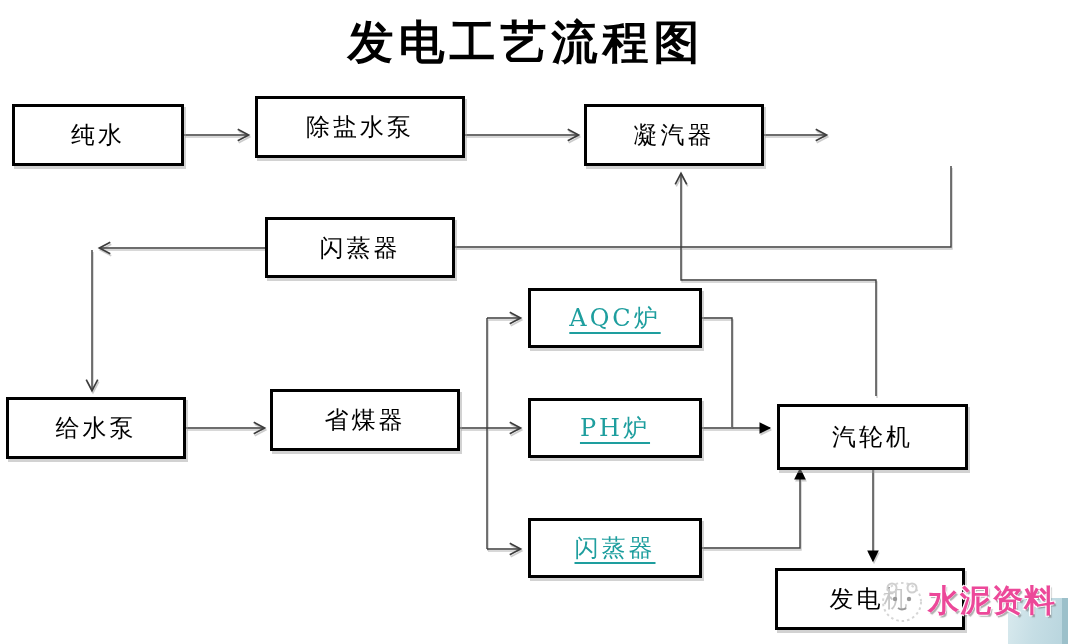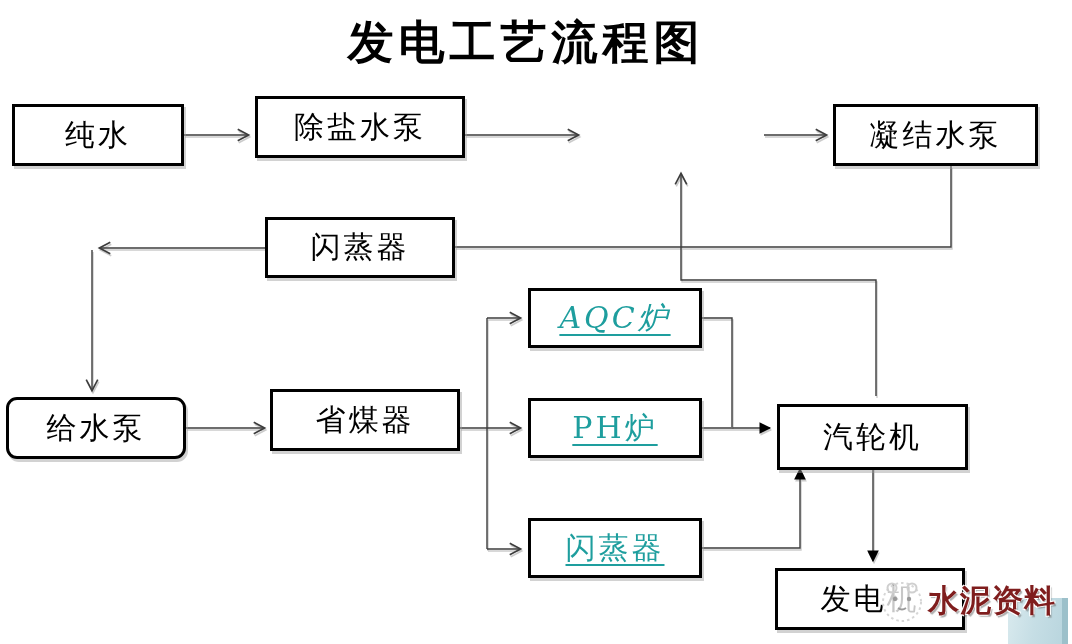--- a/index.html
+++ b/index.html
@@ -9,49 +9,49 @@
   }
   .title {
     position:absolute; top:12px; left:0; width:1052px; text-align:center;
     font-size:46px; font-weight:bold; letter-spacing:5px; color:#000;
   }
   .edges { position:absolute; left:0; top:0; width:1072px; height:644px;
     filter:drop-shadow(1.5px 2px 0 rgba(160,160,160,0.55)); }
   .node {
     position:absolute; box-sizing:border-box; background:#ffffff;
     border:3px solid #000; display:flex; align-items:center; justify-content:center;
-    font-size:30px; letter-spacing:3px; color:#000;
+    font-size:24px; letter-spacing:3px; color:#000;
     box-shadow:2px 3px 0 rgba(155,155,155,0.45); z-index:2;
   }
   .node .label { white-space:nowrap; }
   .node.link .label {
     color:#1E9E9E; text-decoration:underline;
     text-underline-offset:6px; text-decoration-thickness:2px;
   }
   
   .n-pure-water       { left:12px;  top:104px; width:172px; height:62px; }
   .n-desalt-pump      { left:255px; top:96px; width:210px; height:62px; }
   .n-condenser        { left:584px; top:104px; width:180px; height:62px; }
   .n-condensate-pump  { left:833px; top:104px; width:205px; height:62px; }
   .n-flash-mid        { left:265px; top:217px; width:190px; height:61px; }
-  .n-feed-pump        { left:6px;   top:397px; width:180px; height:62px;border-radius:11px; }
+  .n-feed-pump        { left:6px;   top:397px; width:180px; height:62px; }
   .n-economizer       { left:270px; top:389px; width:190px; height:62px; }
-  .n-aqc-boiler       { left:528px; top:288px; width:174px; height:60px;font-style:italic; }
+  .n-aqc-boiler       { left:528px; top:288px; width:174px; height:60px; }
   .n-ph-boiler        { left:528px; top:398px; width:174px; height:60px;align-items:center; }
   .n-flash-low        { left:528px; top:518px; width:174px; height:60px; }
   .n-steam-turbine    { left:777px; top:396px; width:191px; height:66px;margin-top:8px; }
   .n-generator        { left:775px; top:568px; width:190px; height:62px; }
 
   .watermark {
     position:absolute; left:878px; top:576px; height:50px;
     display:flex; align-items:center; z-index:5; pointer-events:none;
   }
   .watermark .logo { width:48px; height:48px; margin-right:2px; }
   .watermark .wm-text {
-    font-size:31px; letter-spacing:1px; color:#7f1d1d; font-weight:bold;
+    font-size:31px; letter-spacing:1px; color:#ec4899; font-weight:bold;
     text-shadow:-1px -1px 0 #ffffff, 1px -1px 0 #ffffff,
                 -1px 1px 0 #ffffff, 1.5px 1.5px 1px rgba(110,110,110,0.55);
     white-space:nowrap;
   }
   .corner-block {
     position:absolute; left:1008px; top:598px; width:60px; height:46px; z-index:4;
     clip-path:polygon(0 30%, 20% 0, 100% 0, 100% 100%, 0 100%);
     background:linear-gradient(100deg,#d9eaee 0%,#c6dee5 45%,#b7d4dd 100%);
   }
   .corner-block::after {
@@ -94,22 +94,22 @@
       <path d="M873,462 V561" marker-end="url(#mSolid)"></path>
     </g>
   </svg>
 
   <div class="node n-pure-water">
     <span class="label">纯水</span>
   </div>
   <div class="node n-desalt-pump">
     <span class="label">除盐水泵</span>
   </div>
-  <div class="node n-condensate-pump">
-    <span class="label">凝结水泵</span>
+  <div class="node n-condenser">
+    <span class="label">凝汽器</span>
   </div>
   <div class="node n-flash-mid">
     <span class="label">闪蒸器</span>
   </div>
   <div class="node n-feed-pump">
     <span class="label">给水泵</span>
   </div>
   <div class="node n-economizer">
     <span class="label">省煤器</span>
   </div>

